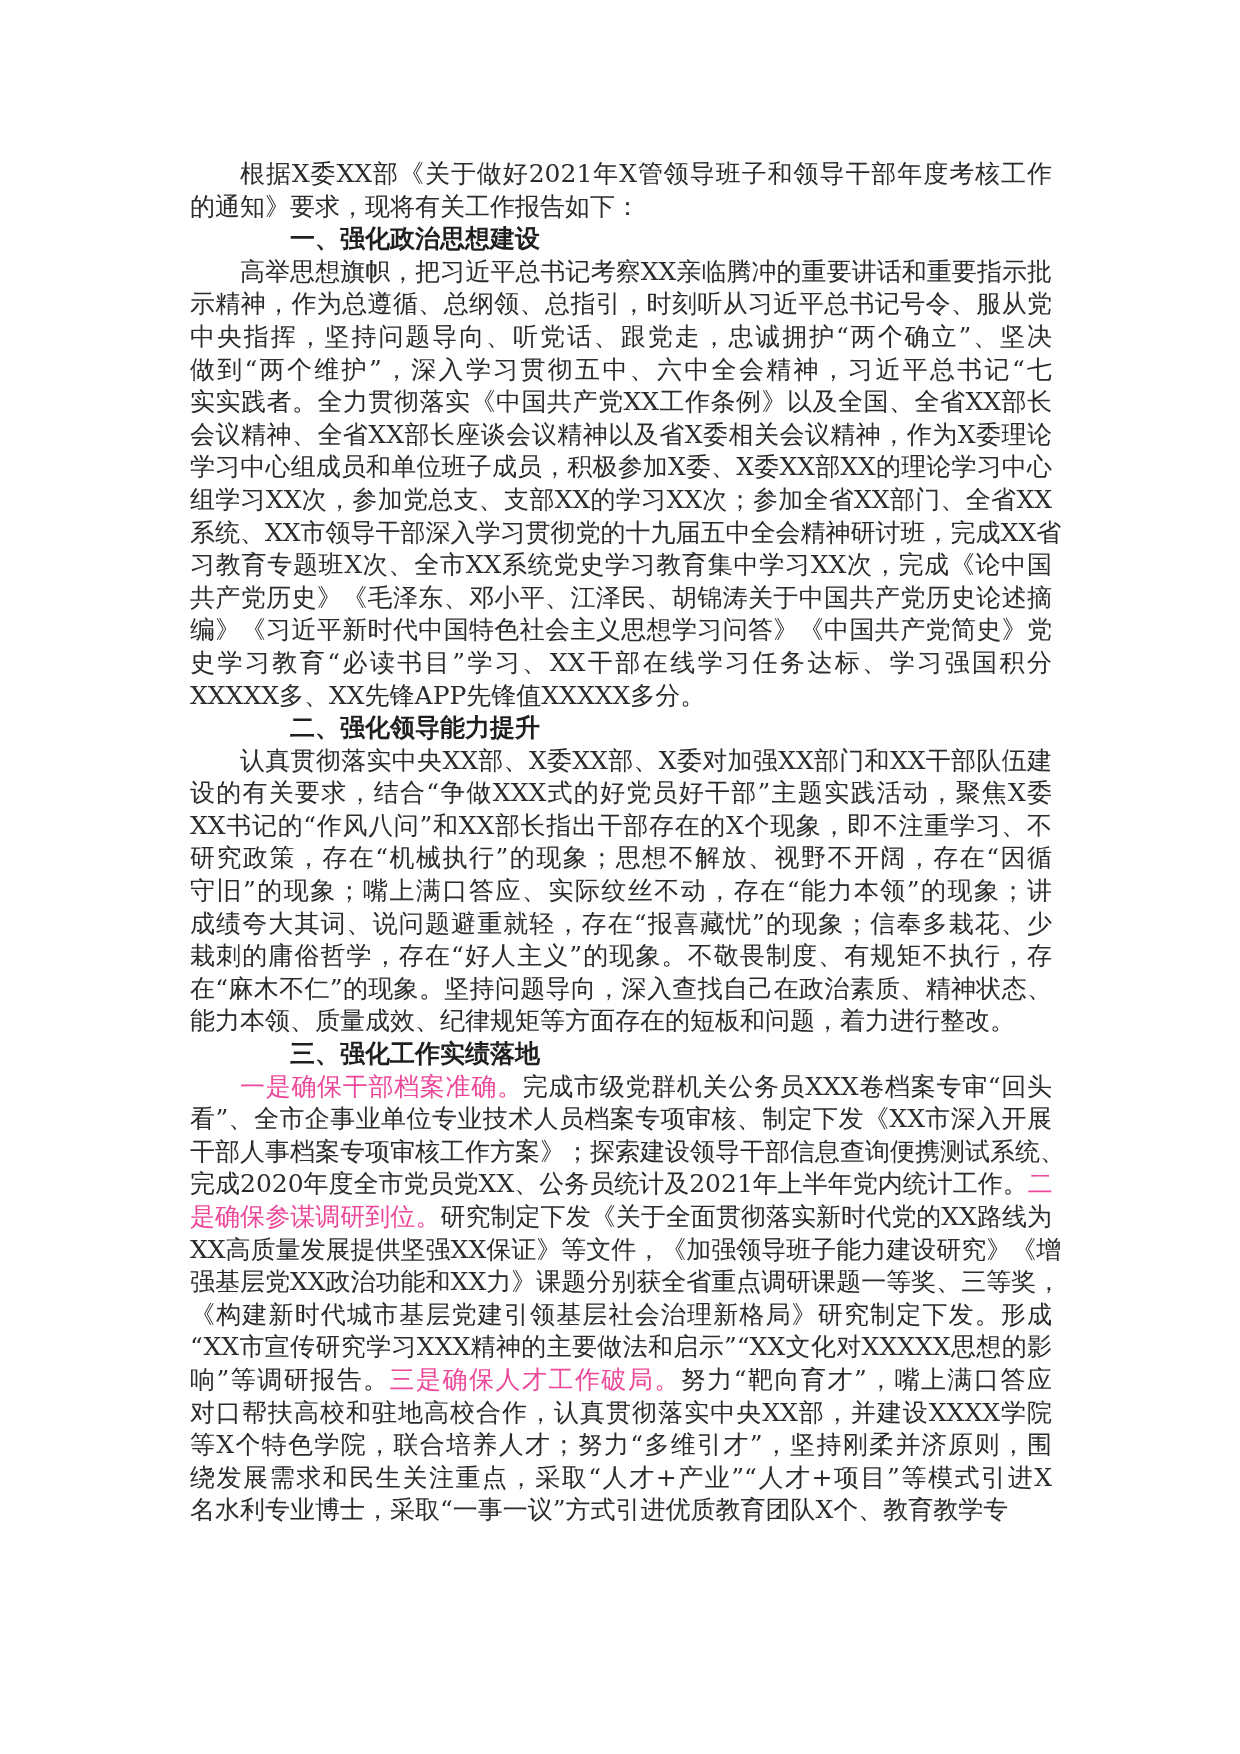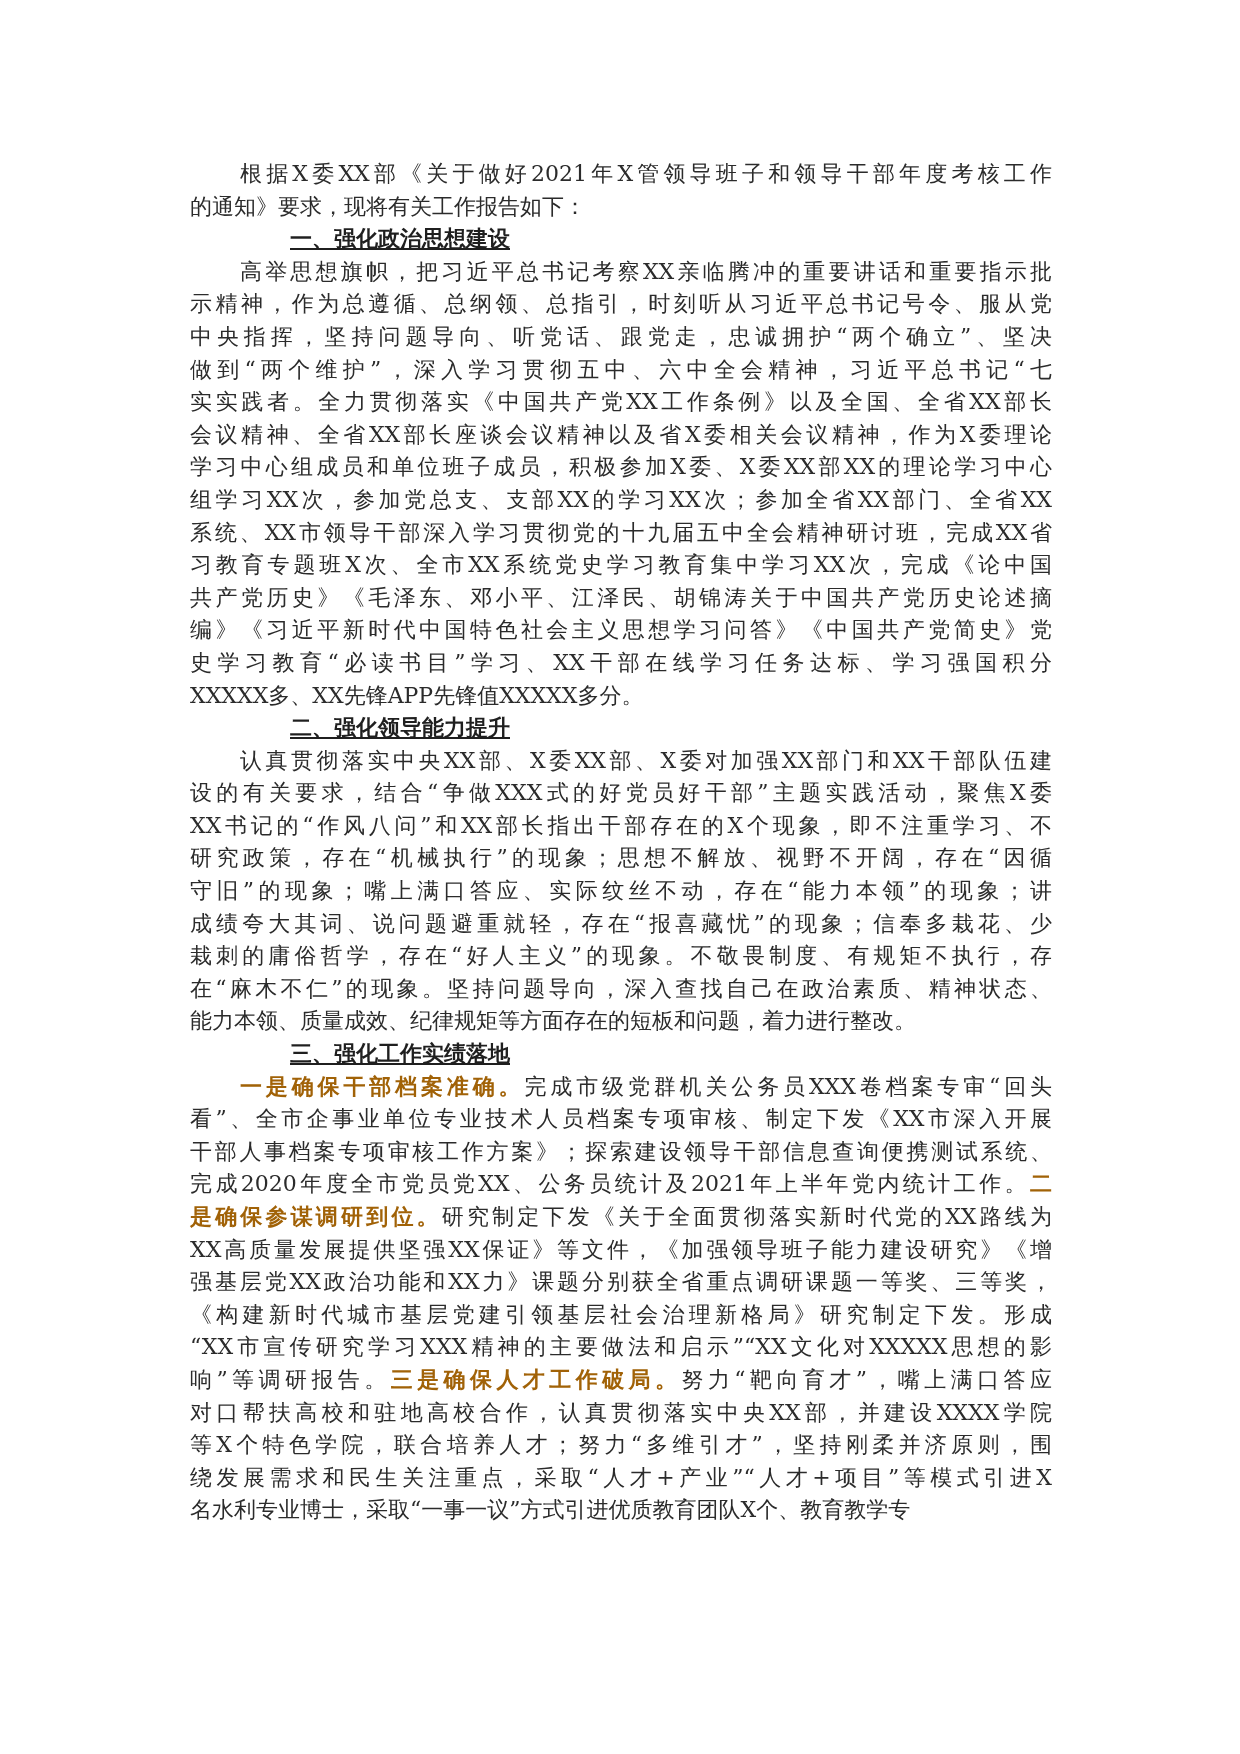--- a/index.html
+++ b/index.html
@@ -3,28 +3,28 @@
 <meta charset="utf-8">
 <style>
   html, body { margin: 0; padding: 0; background: #ffffff; }
   body { width: 1240px; height: 1754px; position: relative; overflow: hidden; }
   .page {
     position: absolute;
     left: 190px;
     top: 158px;
     width: 862px;
     font-family: "DejaVu Serif", "Liberation Serif", serif;
-    font-size: 22px;
+    font-size: 25px;
     line-height: 32.6px;
     color: #2b2b2b;
     text-align: justify;
     text-justify: inter-character;
   }
-  .heading { margin: 0; text-indent: 50px; font-weight: bold; font-family: "DejaVu Sans", "Liberation Sans", sans-serif; color: #1f1f1f; text-decoration: underline; }
-  .b { font-weight: bold; font-family: "DejaVu Sans", "Liberation Sans", sans-serif; color: #a16207; }
+  .heading { margin: 0; text-indent: 50px; font-weight: bold; font-family: "DejaVu Sans", "Liberation Sans", sans-serif; color: #1f1f1f; }
+  .b { font-weight: normal; font-family: "DejaVu Sans", "Liberation Sans", sans-serif; color: #ec4899; }
   .line { display: block; white-space: nowrap; text-align: justify; text-align-last: justify; }
   .line.last { text-align-last: left; }
   .line.first { padding-left: 50px; }
 </style>
 </head>
 <body>
 
 <div class="page">
   <div>
     <span class="line first">根据X委XX部《关于做好2021年X管领导班子和领导干部年度考核工作</span>

